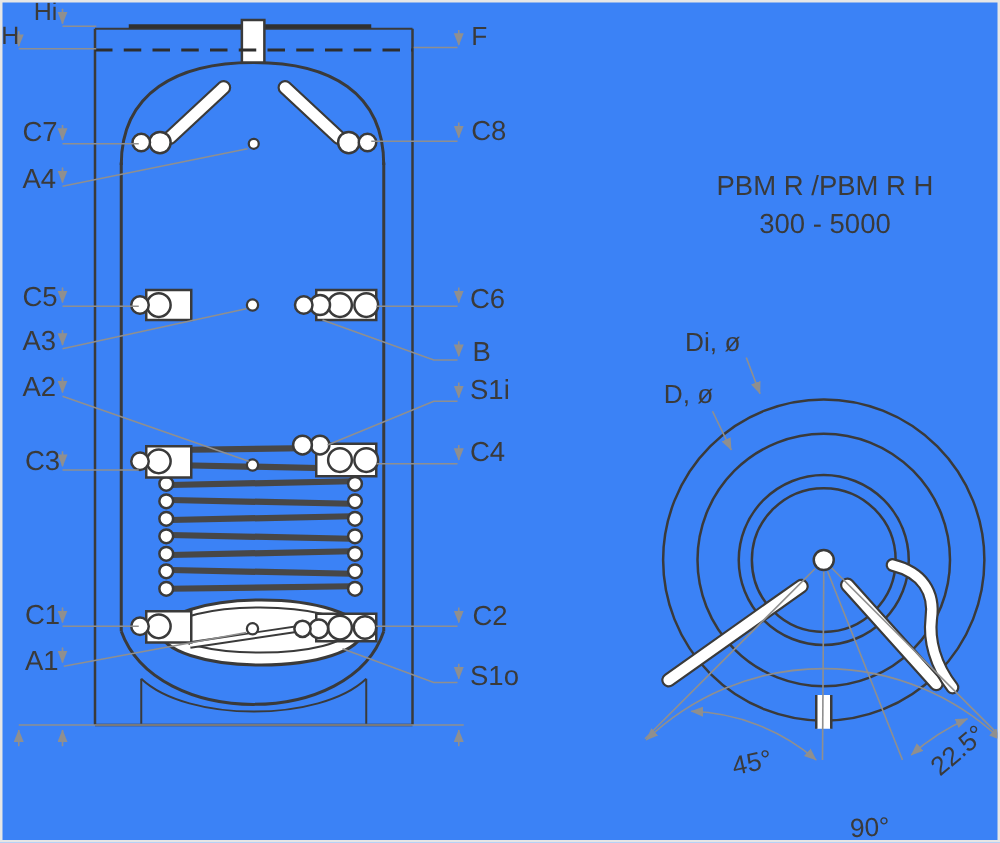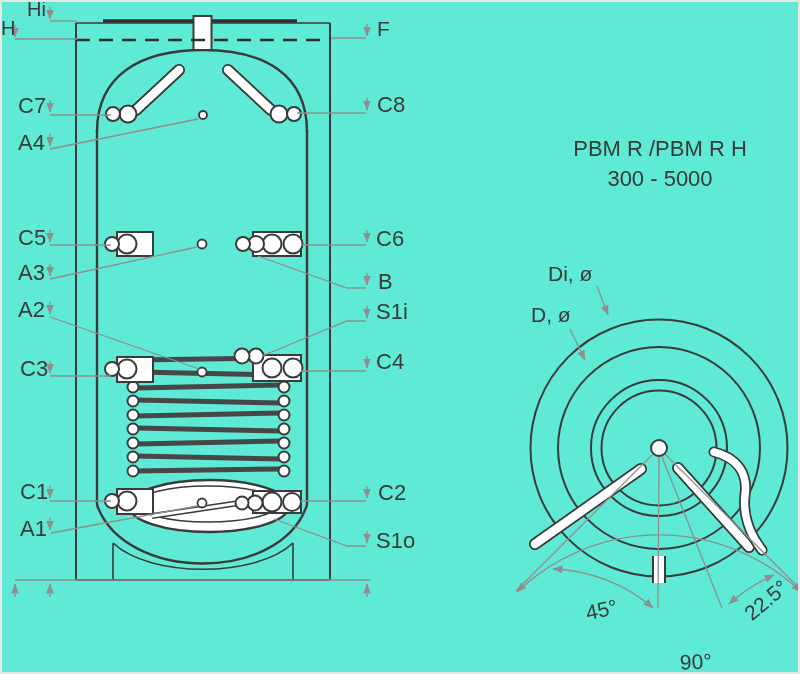--- a/index.html
+++ b/index.html
@@ -1,16 +1,16 @@
 <!DOCTYPE html>
 <html><head>
 <meta charset="utf-8">
 <style>
   html,body{margin:0;padding:0;background:#fff;}
-  .frame{width:800px;height:674px;box-sizing:border-box;border:2px solid #e6e6e6;background:#5eead4;overflow:hidden;}
+  .frame{width:800px;height:674px;box-sizing:border-box;border:2px solid #e6e6e6;background:#3b82f6;overflow:hidden;}
   svg text{font-family:"Liberation Sans",sans-serif;fill:#3a3a3a;font-weight:400;}
   .t22{font-size:22px;}
   .t20{font-size:20px;}
   .t21{font-size:21px;}
   .mid{text-anchor:middle;}
   
   .ln{stroke:#3a3a3a;fill:none;stroke-width:2;}
   .thin{stroke-width:1.6;}
   .thk{stroke-width:2.4;}
   .wfill{fill:#fff;}

